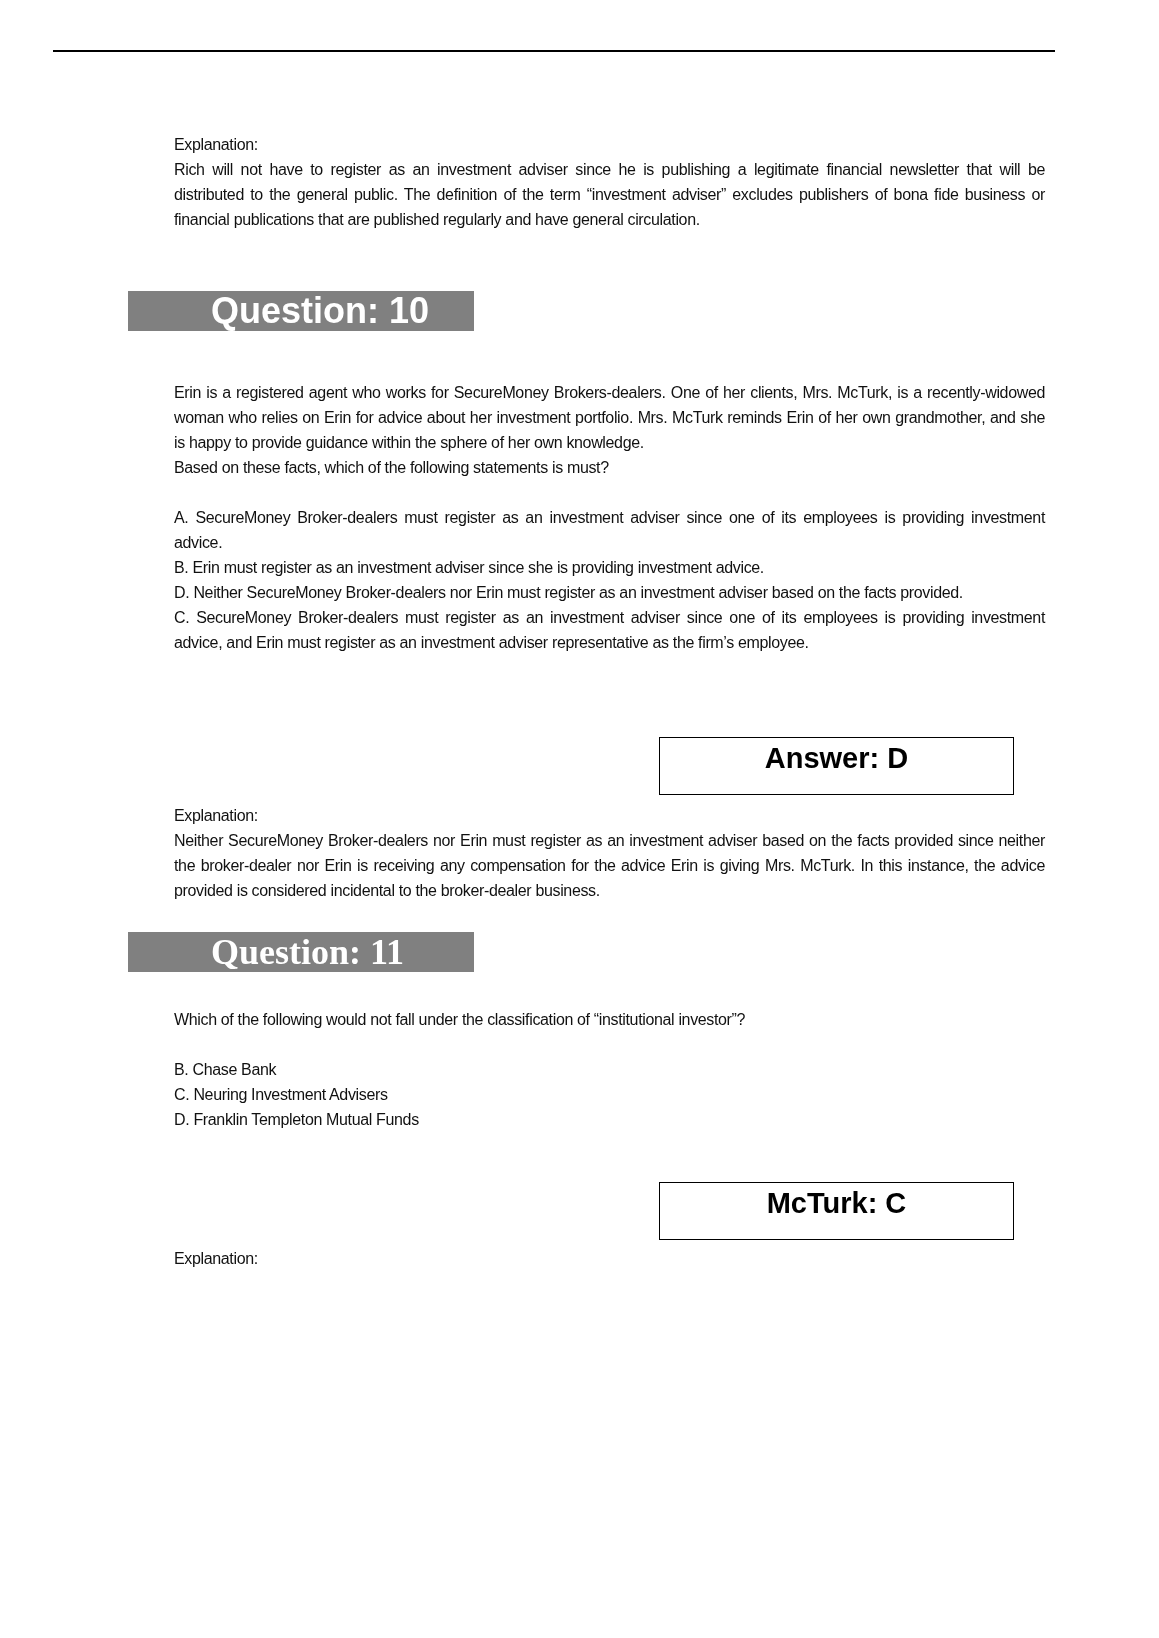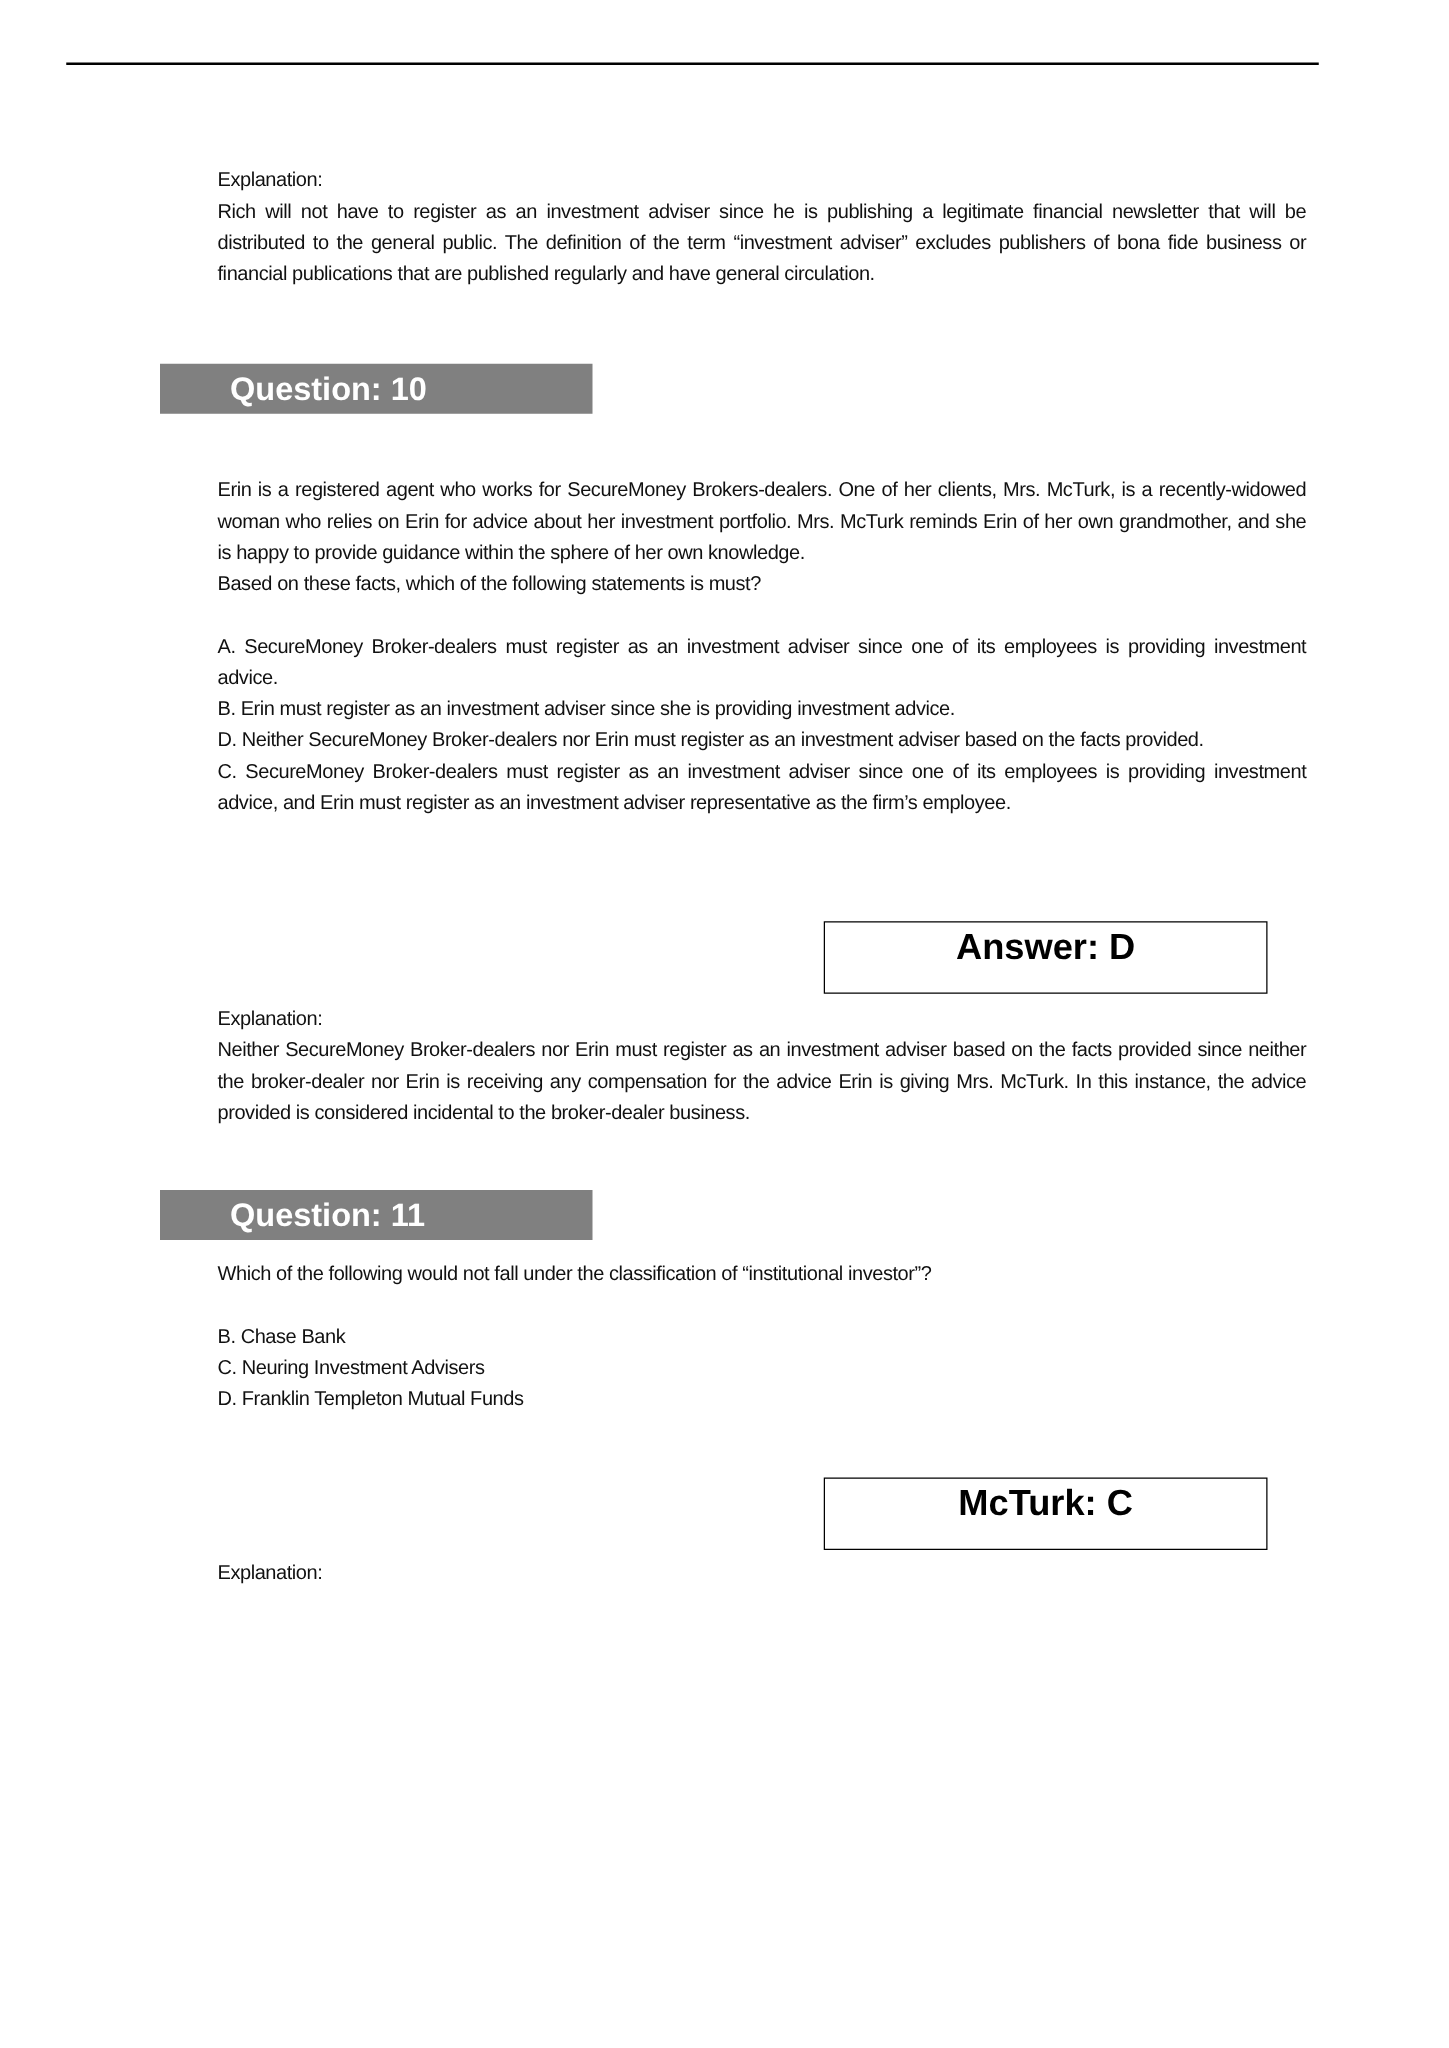--- a/index.html
+++ b/index.html
@@ -8,22 +8,22 @@
     font-family: "Liberation Sans", sans-serif; color: #111111;
   }
   .header-rule {
     position: absolute; left: 53px; top: 50px; width: 1002px; height: 2px; background: #000000;
   }
   .block { position: absolute; left: 134px; width: 871px; font-size: 16px; line-height: 25px; letter-spacing: -0.35px; margin-left: 40px; }
   .block p { margin: 0; }
   .just { text-align: justify; }
   .banner {
     position: absolute; left: 128px; width: 346px; height: 40px; background: #808080;
-    color: #ffffff; font-weight: bold; font-size: 26px; line-height: 40px;
-    box-sizing: border-box; padding-left: 56px; letter-spacing: 0px;
+    color: #ffffff; font-weight: bold; font-size: 36px; line-height: 40px;
+    box-sizing: border-box; padding-left: 83px; letter-spacing: 0px;
   }
   .answer {
     position: absolute; left: 659px; width: 355px; height: 58px; box-sizing: border-box;
     border: 1px solid #000000; text-align: center; font-weight: bold; font-size: 29px; line-height: 40px;
     color: #000000;
   }
   .gap { height: 25px; }
 </style>
 </head>
 <body>
@@ -47,21 +47,21 @@
   <p class="just">C. SecureMoney Broker-dealers must register as an investment adviser since one of its employees is providing investment advice, and Erin  must register as an investment adviser representative as the firm’s employee.</p>
 </div>
 
 <div class="answer" style="top:737px;">Answer: D</div>
 
 <div class="block" style="top:803px;">
   <p>Explanation:</p>
   <p class="just">Neither SecureMoney Broker-dealers nor Erin must register as an investment adviser based on the facts provided since neither the broker-dealer nor Erin is receiving any compensation for the advice Erin is giving Mrs. McTurk. In this instance, the advice provided is considered incidental to the broker-dealer business.</p>
 </div>
 
-<div class="banner" style="top:952px;">Question: 11</div>
+<div class="banner" style="top:932px;font-family:Liberation Serif, serif;">Question: 11</div>
 
 <div class="block" style="top:1007px;">
   <p>Which of the following would not fall under the classification of “institutional investor”?</p>
   <div class="gap"></div>
   <p>B. Chase Bank</p>
   <p>C. Neuring Investment Advisers</p>
   <p>D. Franklin Templeton Mutual Funds</p>
 </div>
 
 <div class="answer" style="top:1182px;">McTurk: C</div>

